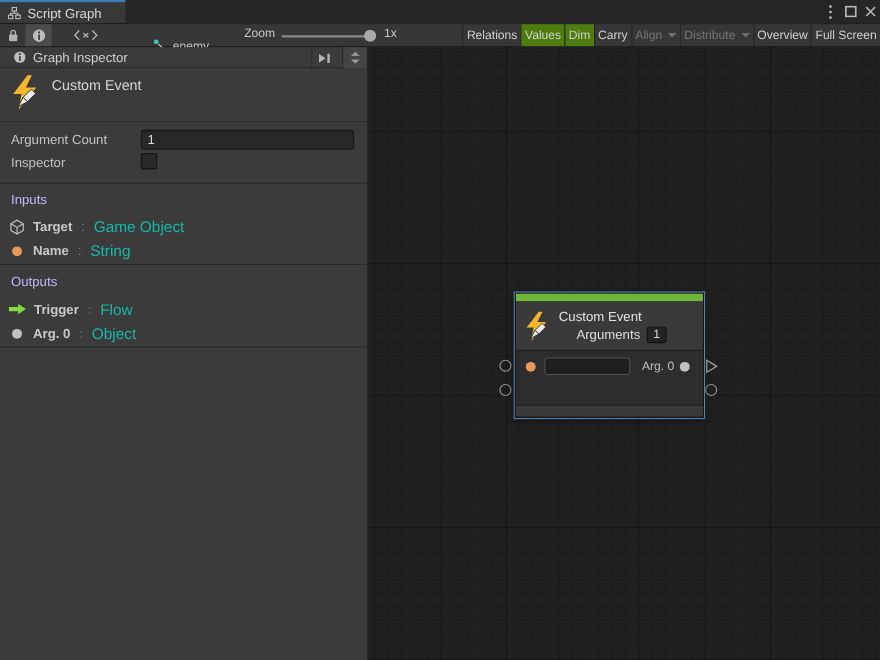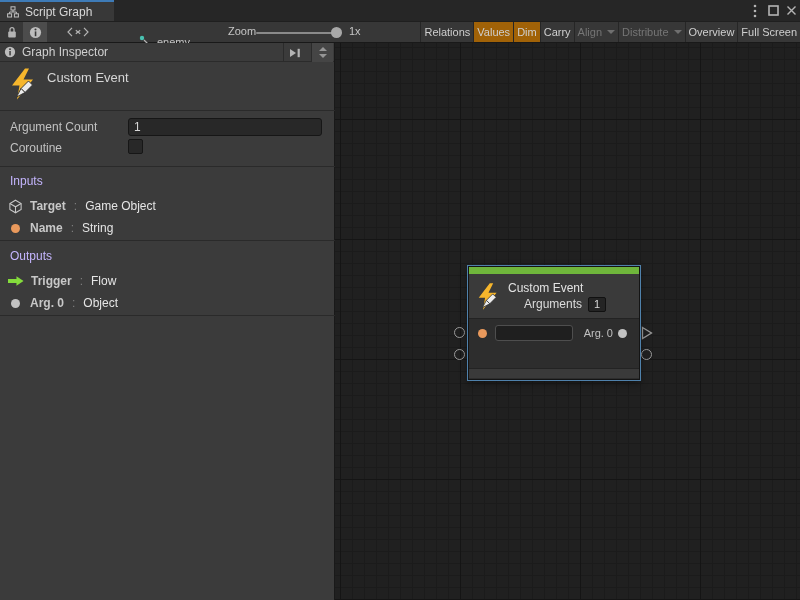--- a/index.html
+++ b/index.html
@@ -19,37 +19,37 @@
 
   
   .toolbar { position:absolute; left:0; top:21px; width:800px; height:22px; background:#373737;
              border-top:1px solid #1f1f1f; border-bottom:1px solid #191919; }
   .tool-ico { position:absolute; top:0; height:20px; display:flex; align-items:center; justify-content:center; }
   .btn-lock { left:2px; width:20px; }
   .btn-info { left:23px; width:24px; background:#4c4c4c; }
   .btn-code { left:62px; width:32px; }
   .graph-ref { position:absolute; left:139px; top:10px; height:20px; display:flex; align-items:center; gap:4px; }
   .graph-ref-label { font-size:11px; color:#c6c6c6; }
-  .zoom-label { position:absolute; left:228px; top:3px; font-size:11px; color:#c6c6c6; }
+  .zoom-label { position:absolute; left:222px; top:3px; font-size:11px; color:#c6c6c6; }
   .zoom-track { position:absolute; left:256px; top:10px; width:86px; height:2px; background:#8a8a8a; border-radius:1px; }
   .zoom-handle { position:absolute; left:331px; top:5px; width:11px; height:11px; border-radius:50%; background:#a8a8a8; }
   .zoom-value { position:absolute; left:349px; top:3px; font-size:11px; color:#c6c6c6; }
   .tb-buttons { position:absolute; right:0; top:0; height:20px; display:flex; }
   .tb-btn { display:flex; align-items:center; justify-content:center; gap:5px; padding:0 3px;
             font-size:11px; color:#cfcfcf; border-left:1px solid #262626; white-space:nowrap; }
-  .tb-btn.active { background:#a16207; }
+  .tb-btn.active { background:#4d7c0f; }
   .tb-btn.disabled { color:#757575; }
   .caret { width:0; height:0; border-left:4px solid transparent; border-right:4px solid transparent;
            border-top:4px solid #6f6f6f; }
 
   
   .panel { position:absolute; left:0; top:43px; width:335px; height:557px; background:#3b3b3b;
            border-right:1px solid #191919; }
   .panel-header { position:absolute; left:0; top:0; width:100%; height:19px; border-bottom:1px solid #2b2b2b;
-                  display:flex; align-items:center; padding-left:4px; gap:6px; }
+                  display:flex; align-items:center; padding-left:12px; gap:6px; }
   .panel-title { font-size:12px; color:#cfcfcf; }
   .ph-dock { position:absolute; right:29px; top:0; width:22px; height:19px; border-left:1px solid #2b2b2b;
              display:flex; align-items:center; justify-content:center; }
   .ph-spin { position:absolute; right:1px; top:0; width:22px; height:19px; border-left:1px solid #2b2b2b;
              background:#454545; display:flex; flex-direction:column; align-items:center; justify-content:center; gap:3px; }
   .tri-up { width:0; height:0; border-left:4px solid transparent; border-right:4px solid transparent; border-bottom:4px solid #969696; }
   .tri-dn { width:0; height:0; border-left:4px solid transparent; border-right:4px solid transparent; border-top:4px solid #969696; }
 
   .unit-icon { position:absolute; left:10px; top:25px; }
   .unit-title { position:absolute; left:47px; top:27px; font-size:13px; color:#d6d6d6; }
@@ -57,21 +57,21 @@
   .lbl { position:absolute; left:10px; font-size:12px; color:#c2c2c2; }
   .field { position:absolute; left:128px; width:194px; height:18px; background:#282828;
            border:1px solid #161616; border-radius:3px; color:#d8d8d8; font-size:12px;
            padding:0 5px; font-family:"Liberation Sans", sans-serif; }
   .checkbox { position:absolute; left:128px; width:15px; height:15px; background:#282828;
               border:1px solid #161616; border-radius:2px; }
   .sec-title { position:absolute; left:10px; font-size:12px; color:#c4b5fd; }
   .port-row { position:absolute; left:8px; display:flex; align-items:center; gap:7px; height:16px; }
   .port-name { font-size:12px; font-weight:bold; color:#c8c8c8; }
   .port-sep { font-size:12px; color:#7e7e7e; margin:0 1px; }
-  .port-type { font-size:12px; color:#e5e5e5; }
+  .port-type { font-size:14px; color:#14b8a6; }
   .dot { width:9px; height:9px; border-radius:50%; display:inline-block; flex:none; }
   .dot-orange { background:#e9995c; }
   .dot-gray { background:#c2c2c2; }
 
   
   .gcanvas { position:absolute; left:335px; top:43px; width:465px; height:557px; background:#202020;
     background-image:
       linear-gradient(to right, #151515 1px, transparent 1px),
       linear-gradient(to bottom, #151515 1px, transparent 1px),
       linear-gradient(to right, #1b1b1b 1px, transparent 1px),
@@ -224,21 +224,21 @@
           <polygon points="11,20 18.5,12.5 22.5,16.5 15,24" fill="#ececec"></polygon>
           <polygon points="11,20 15,24 6.5,28.5" fill="#ececec"></polygon>
         </g>
       </svg>
     </div>
     <span class="unit-title">Custom Event</span>
     <div class="divider" style="top:67px"></div>
 
     <span class="lbl" style="top:77px">Argument Count</span>
     <input class="field" style="top: 75px;" value="1">
-    <span class="lbl" style="top:98px">Coroutine</span>
+    <span class="lbl" style="top:98px">Inspector</span>
     <div class="checkbox" style="top:96px"></div>
     <div class="divider" style="top:123px"></div>
 
     <span class="sec-title" style="top:131px">Inputs</span>
     <div class="port-row" style="top:155px">
       <svg class="svg-ico" width="15" height="15" viewBox="0 0 16 16" fill="none" stroke="#c8c8c8" stroke-width="1.1">
         <path d="M8 1.3 L14 4.8 L14 11.2 L8 14.7 L2 11.2 L2 4.8 Z"></path>
           <path d="M2 4.8 L8 8.3 L14 4.8 M8 8.3 L8 14.7"></path>
       </svg>
       <span class="port-name">Target</span>

